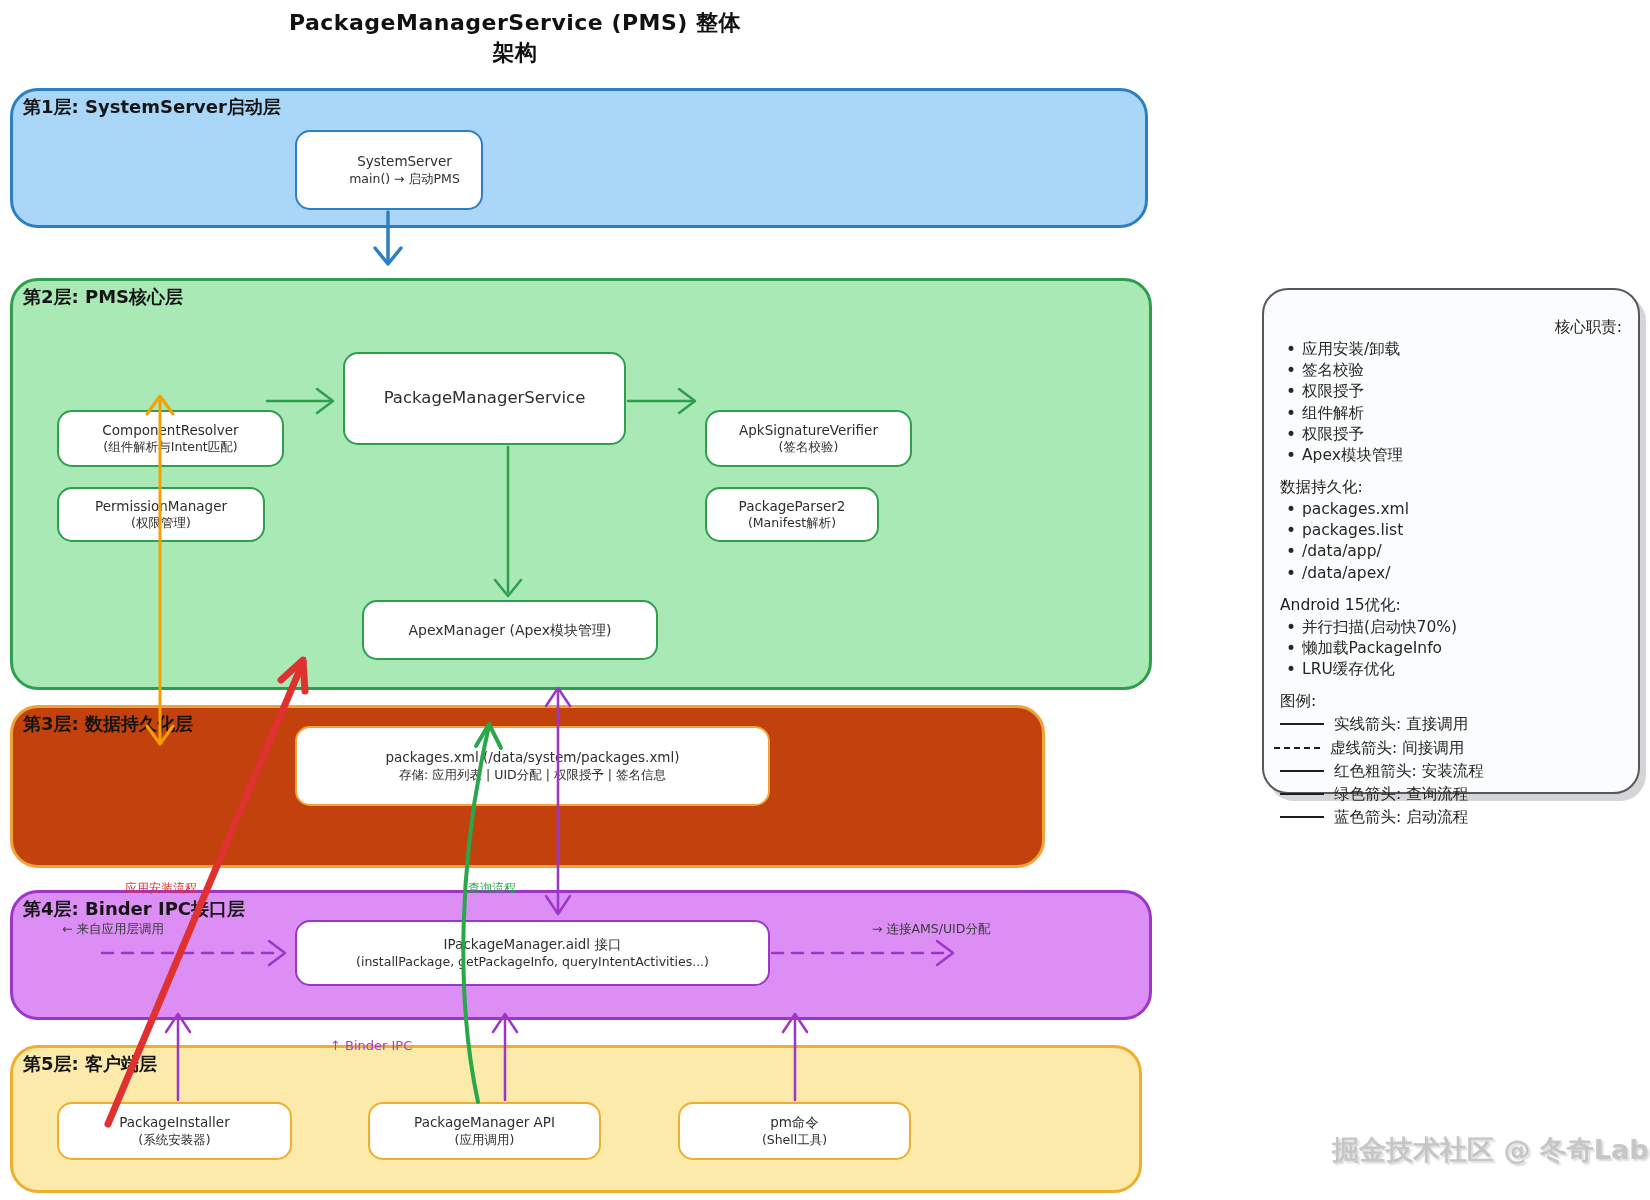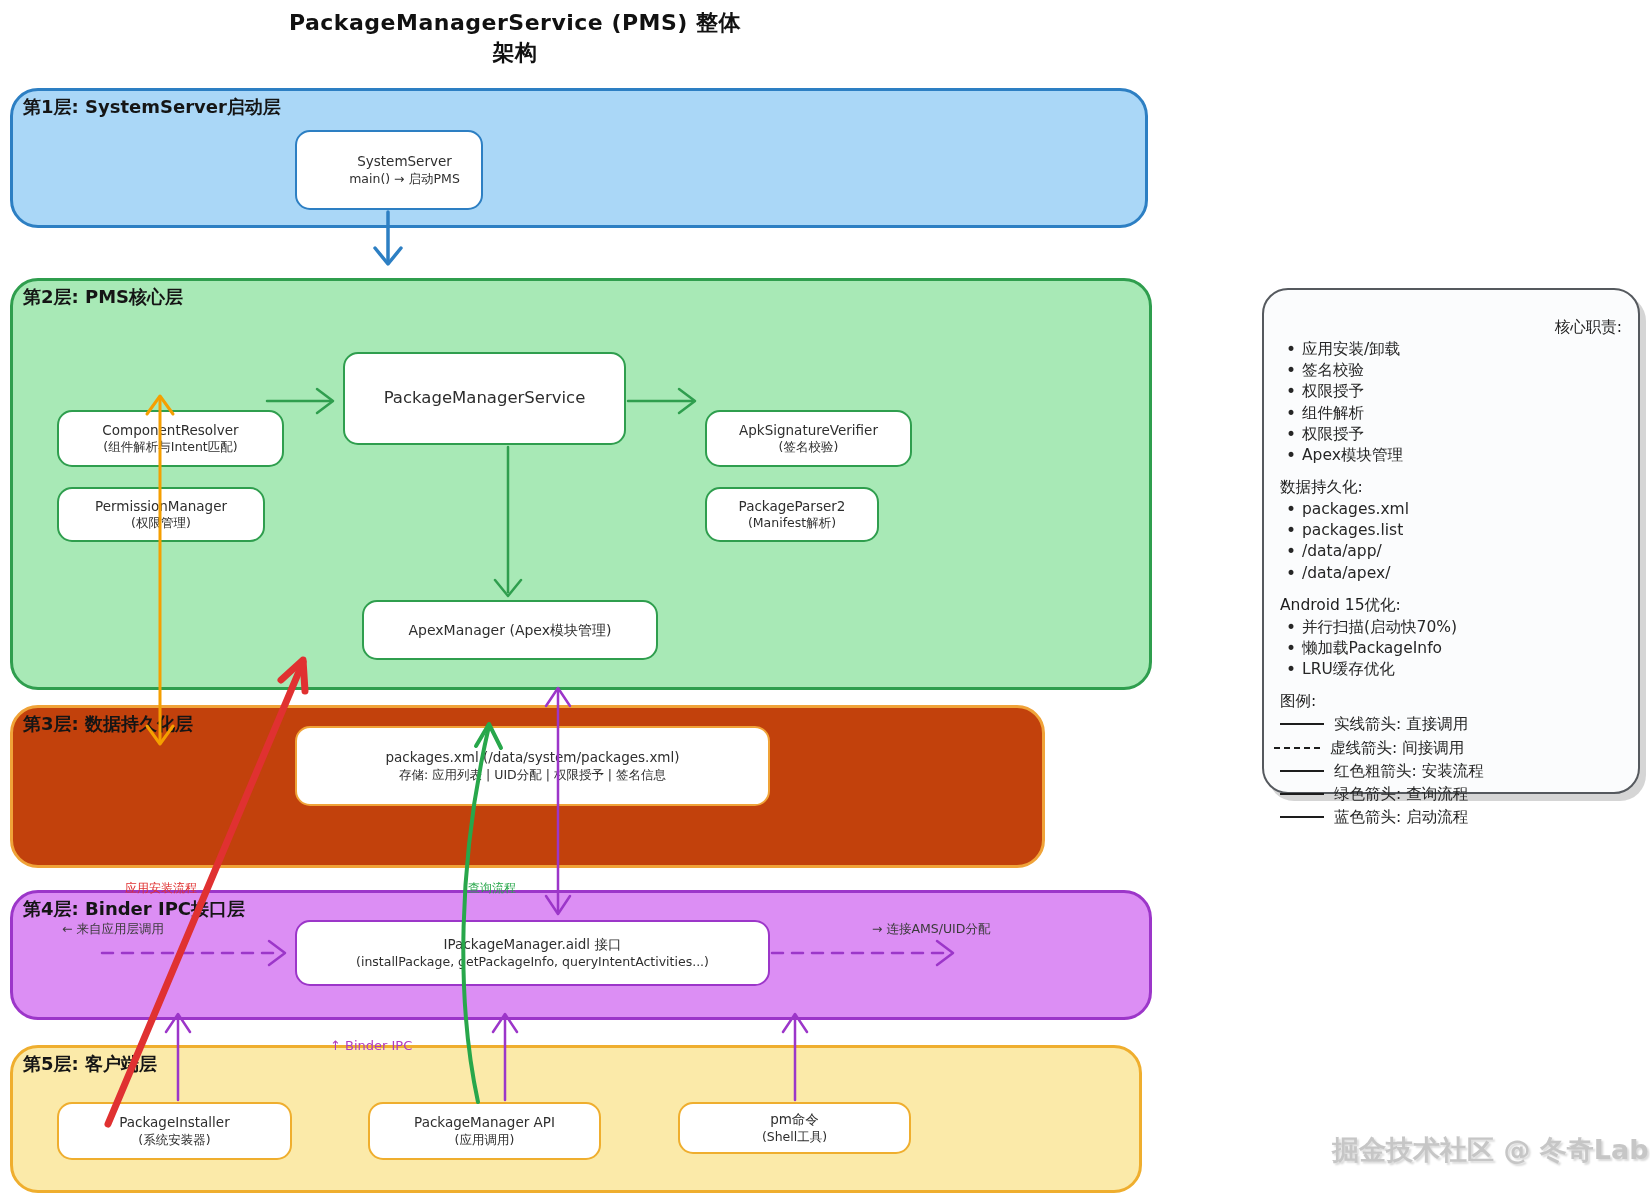--- a/index.html
+++ b/index.html
@@ -41,21 +41,21 @@
   .n-pms .t{font-size:16.5px;}
   .n-iph{left:705px;top:335px;width:207px;height:55px;}
   .n-asv{left:705px;top:410px;width:207px;height:57px;}
   .n-pp2{left:705px;top:487px;width:174px;height:55px;}
   .n-apex{left:362px;top:600px;width:296px;height:60px;}
   .n-apex .t{font-size:14px;}
   .n-pkgxml{left:295px;top:726px;width:475px;height:80px;}
   .n-ipm{left:295px;top:920px;width:475px;height:66px;}
   .n-pkginst{left:57px;top:1102px;width:235px;height:58px;}
   .n-pmapi{left:368px;top:1102px;width:233px;height:58px;}
-  .n-pmcmd{left:678px;top:1102px;width:233px;height:52px;}
+  .n-pmcmd{left:678px;top:1102px;width:233px;height:58px;}
 
   
   .flow-label{font-size:12px;white-space:nowrap;}
   .fl-install{left:125px;top:880px;color:#e03131;}
   .fl-query{left:468px;top:880px;color:#28a74b;}
   .fl-binder{left:330px;top:1038px;color:#b03ac0;font-size:13px;}
   .fl-fromapp{left:62px;top:921px;color:#3a3a3a;font-size:12.5px;}
   .fl-toams{left:872px;top:921px;color:#3a3a3a;font-size:12.5px;}
 
   

